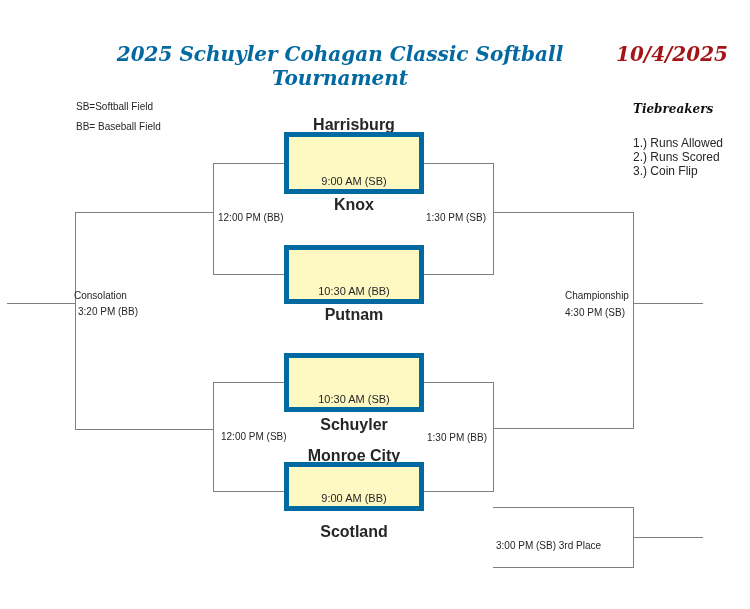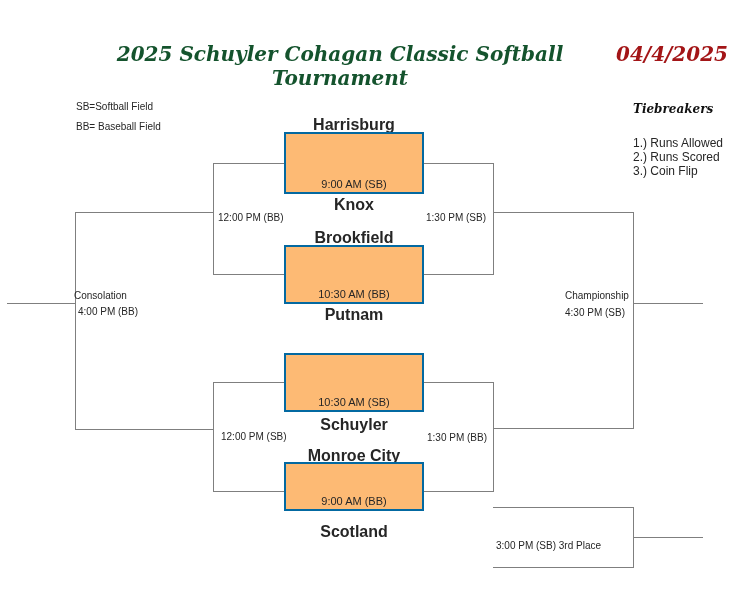--- a/index.html
+++ b/index.html
@@ -20,40 +20,40 @@
   }
   .accent { color:#A31517; }
   .legend-line { position:absolute; left:76px; font-size:10px; }
   .tb-title {
     position:absolute; left:633px; top:102px; font-size:12px;
     color:#111;
   }
   .tb-item { position:absolute; left:633px; font-size:12px; }
   .game-box {
     position:absolute; left:284px; width:140px; box-sizing:border-box;
-    border:2px solid #0369a1; background:#fdba74;
+    border:5px solid #0369a1; background:#fef9c3;
   }
   .game-time {
     position:absolute; left:0; right:0; bottom:2px; text-align:center;
     font-size:11px; font-weight:normal;
   }
   .team {
     position:absolute; left:284px; width:140px; text-align:center;
     font-weight:bold; font-size:16px;
   }
   .time-label { position:absolute; font-size:10px; white-space:nowrap; }
   .bline { position:absolute; background:#7F7F7F; }
 </style>
 </head>
 <body>
 
 <div class="canvas">
 
-  <div class="page-title script accent" style="color: #14532d;">2025 Schuyler Cohagan Classic Softball Tournament</div>
-  <div class="page-date script accent" style="color: rgb(163, 21, 23);">04/4/2025</div>
+  <div class="page-title script accent" style="color: #0369a1;">2025 Schuyler Cohagan Classic Softball Tournament</div>
+  <div class="page-date script accent" style="color: rgb(163, 21, 23);">10/4/2025</div>
 
   <div class="legend-line" style="top:101px">SB=Softball Field</div>
   <div class="legend-line" style="top:121px">BB= Baseball Field</div>
 
   <div class="tb-title script">Tiebreakers</div>
   <div class="tb-item" style="top:136px">1.) Runs Allowed</div>
   <div class="tb-item" style="top:150px">2.) Runs Scored</div>
   <div class="tb-item" style="top:164px">3.) Coin Flip</div>
 
   <div>
@@ -82,21 +82,20 @@
       <div class="bline" style="left: 493px; top: 567px; width: 140px; height: 1px; background: rgb(127, 127, 127);"></div>
       <div class="bline" style="left: 633px; top: 537px; width: 70px; height: 1px; background: rgb(127, 127, 127);"></div>
     </div>
 
   <div class="team" style="top:116px">Harrisburg</div>
   <div class="game-box" style="top:132px;height:62px">
     <div class="game-time">9:00 AM (SB)</div>
   </div>
   <div class="team" style="top:196px">Knox</div>
 
-  <div class="team" style="top:229px">Brookfield</div>
   <div class="game-box" style="top:245px;height:59px">
     <div class="game-time">10:30 AM (BB)</div>
   </div>
   <div class="team" style="top:306px">Putnam</div>
 
   <div class="game-box" style="top:353px;height:59px">
     <div class="game-time">10:30 AM (SB)</div>
   </div>
   <div class="team" style="top:416px">Schuyler</div>
 
@@ -105,18 +104,18 @@
     <div class="game-time">9:00 AM (BB)</div>
   </div>
   <div class="team" style="top:523px">Scotland</div>
 
   <div class="time-label" style="left:218px;top:212px">12:00 PM (BB)</div>
   <div class="time-label" style="left:426px;top:212px">1:30 PM (SB)</div>
   <div class="time-label" style="left:221px;top:431px">12:00 PM (SB)</div>
   <div class="time-label" style="left:427px;top:432px">1:30 PM (BB)</div>
 
   <div class="time-label" style="left:74px;top:290px">Consolation</div>
-  <div class="time-label" style="left:78px;top:306px">4:00 PM (BB)</div>
+  <div class="time-label" style="left:78px;top:306px">3:20 PM (BB)</div>
   <div class="time-label" style="left:565px;top:290px">Championship</div>
   <div class="time-label" style="left:565px;top:307px">4:30 PM (SB)</div>
   <div class="time-label" style="left:496px;top:540px">3:00 PM (SB) 3rd Place</div>
 
 </div>
 
 </body></html>

